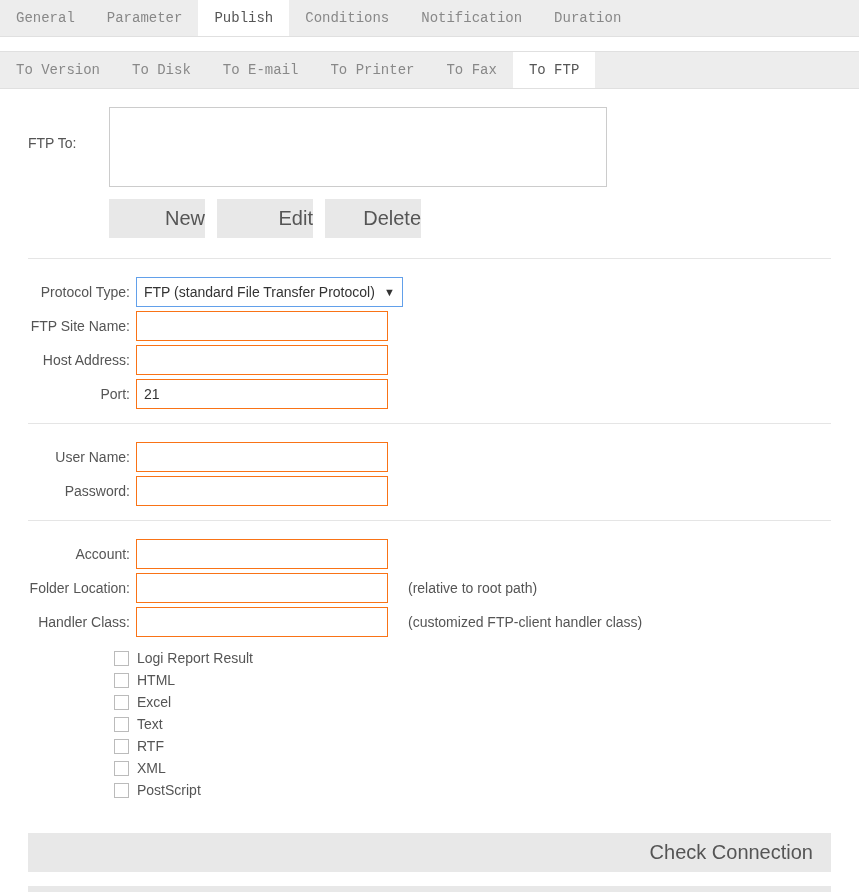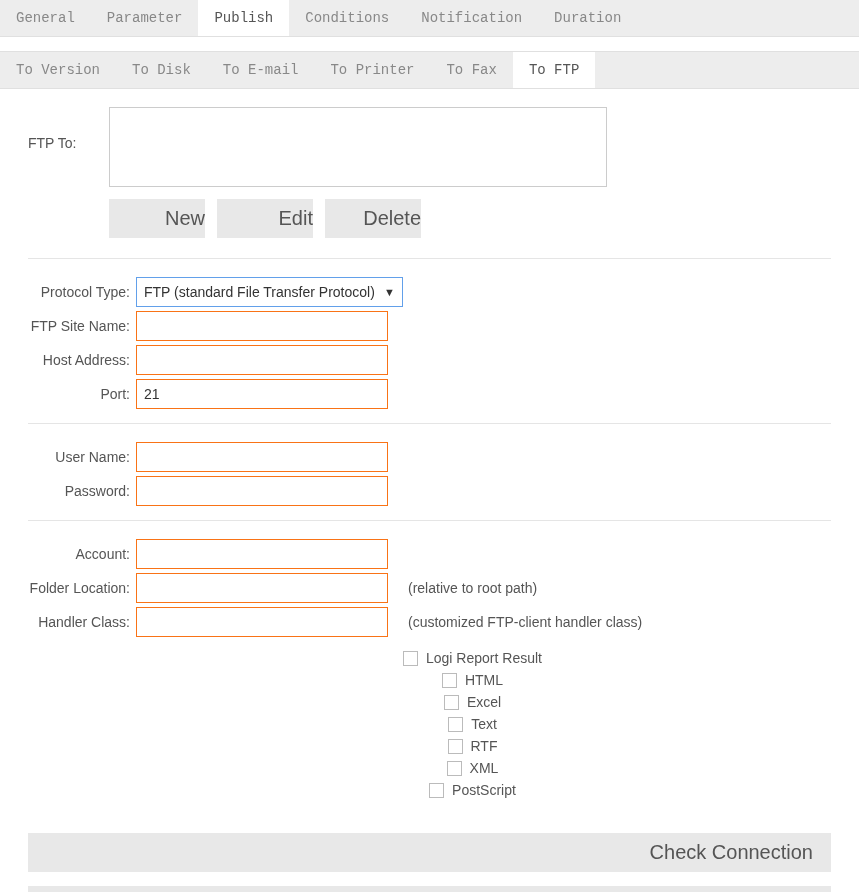--- a/index.html
+++ b/index.html
@@ -122,21 +122,20 @@
       color: #555;
     }
     .checkbox-list {
       margin-left: 86px;
       padding-top: 6px;
     }
     .check-row {
       display: flex;
       align-items: center;
       padding: 3px 0;
-      justify-content: center;
     }
     .checkbox {
       width: 15px;
       height: 15px;
       border: 1px solid #bbb;
       margin-right: 8px;
       background: #fff;
       cursor: pointer;
     }
     .footer-buttons {

